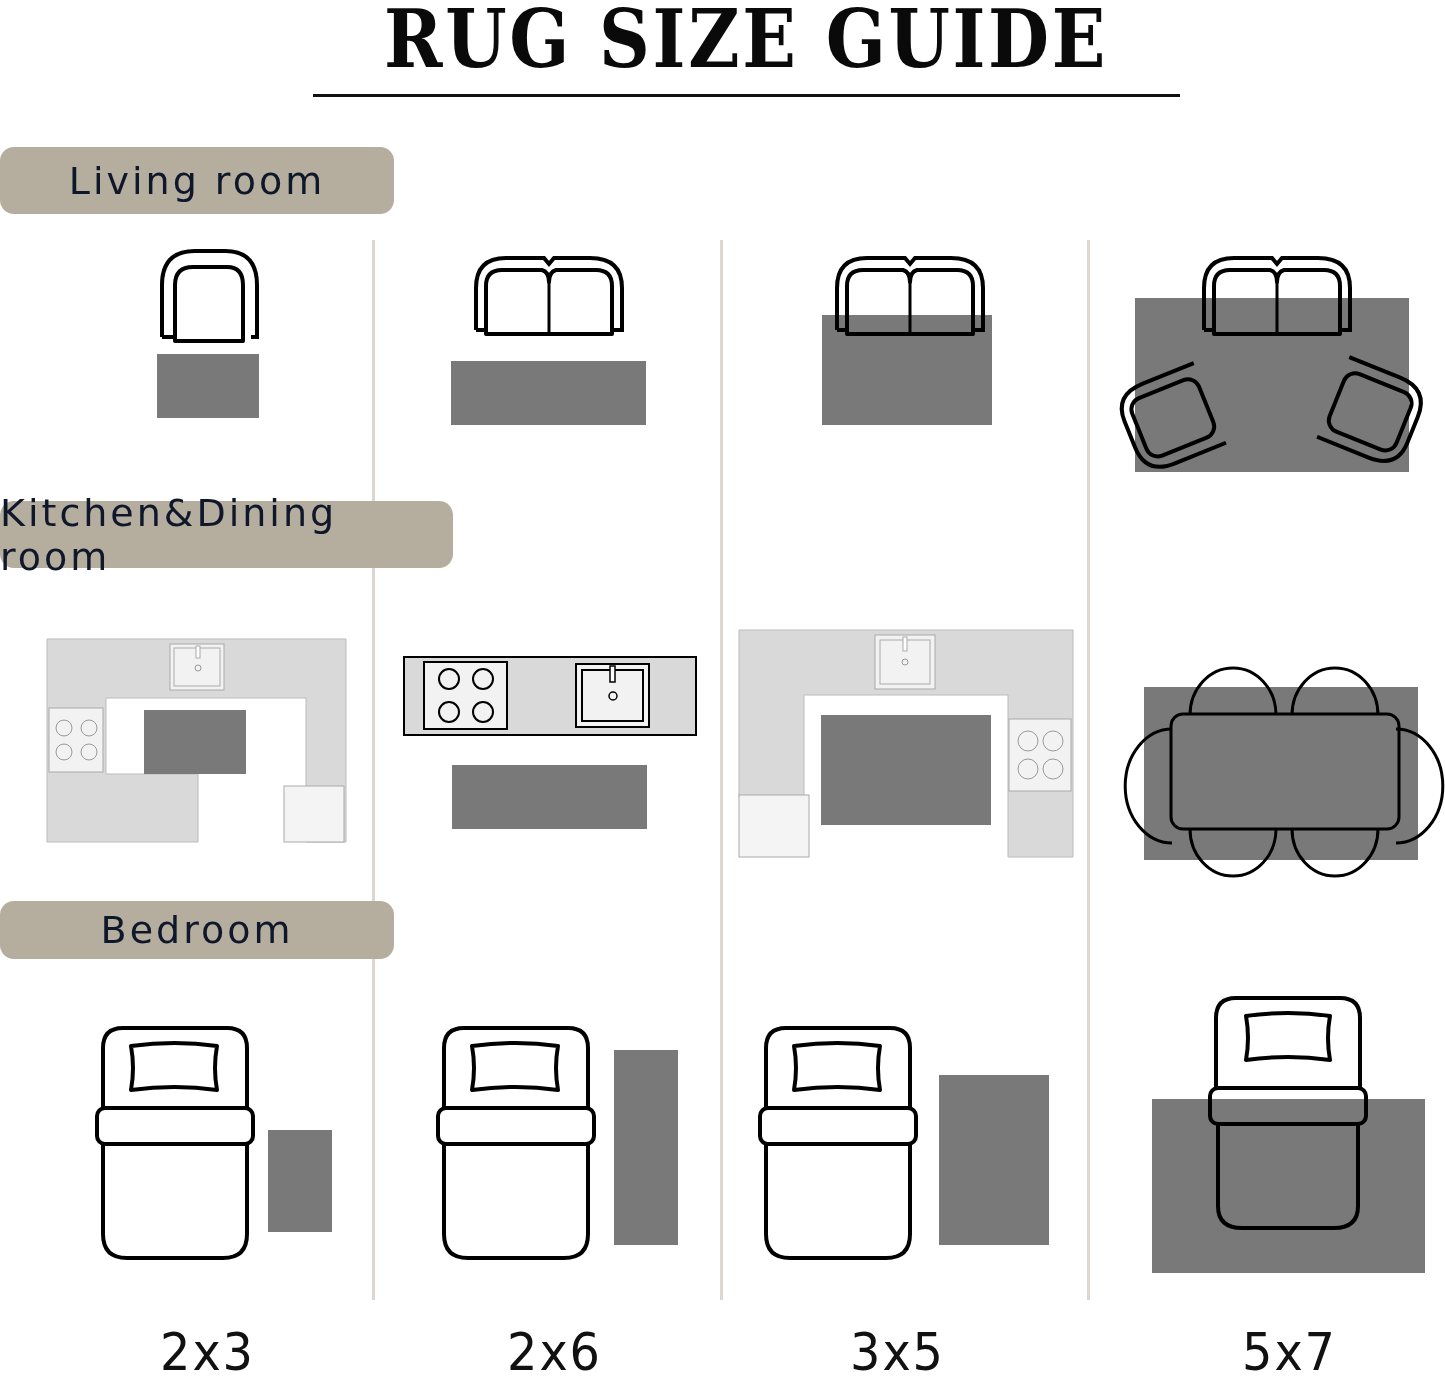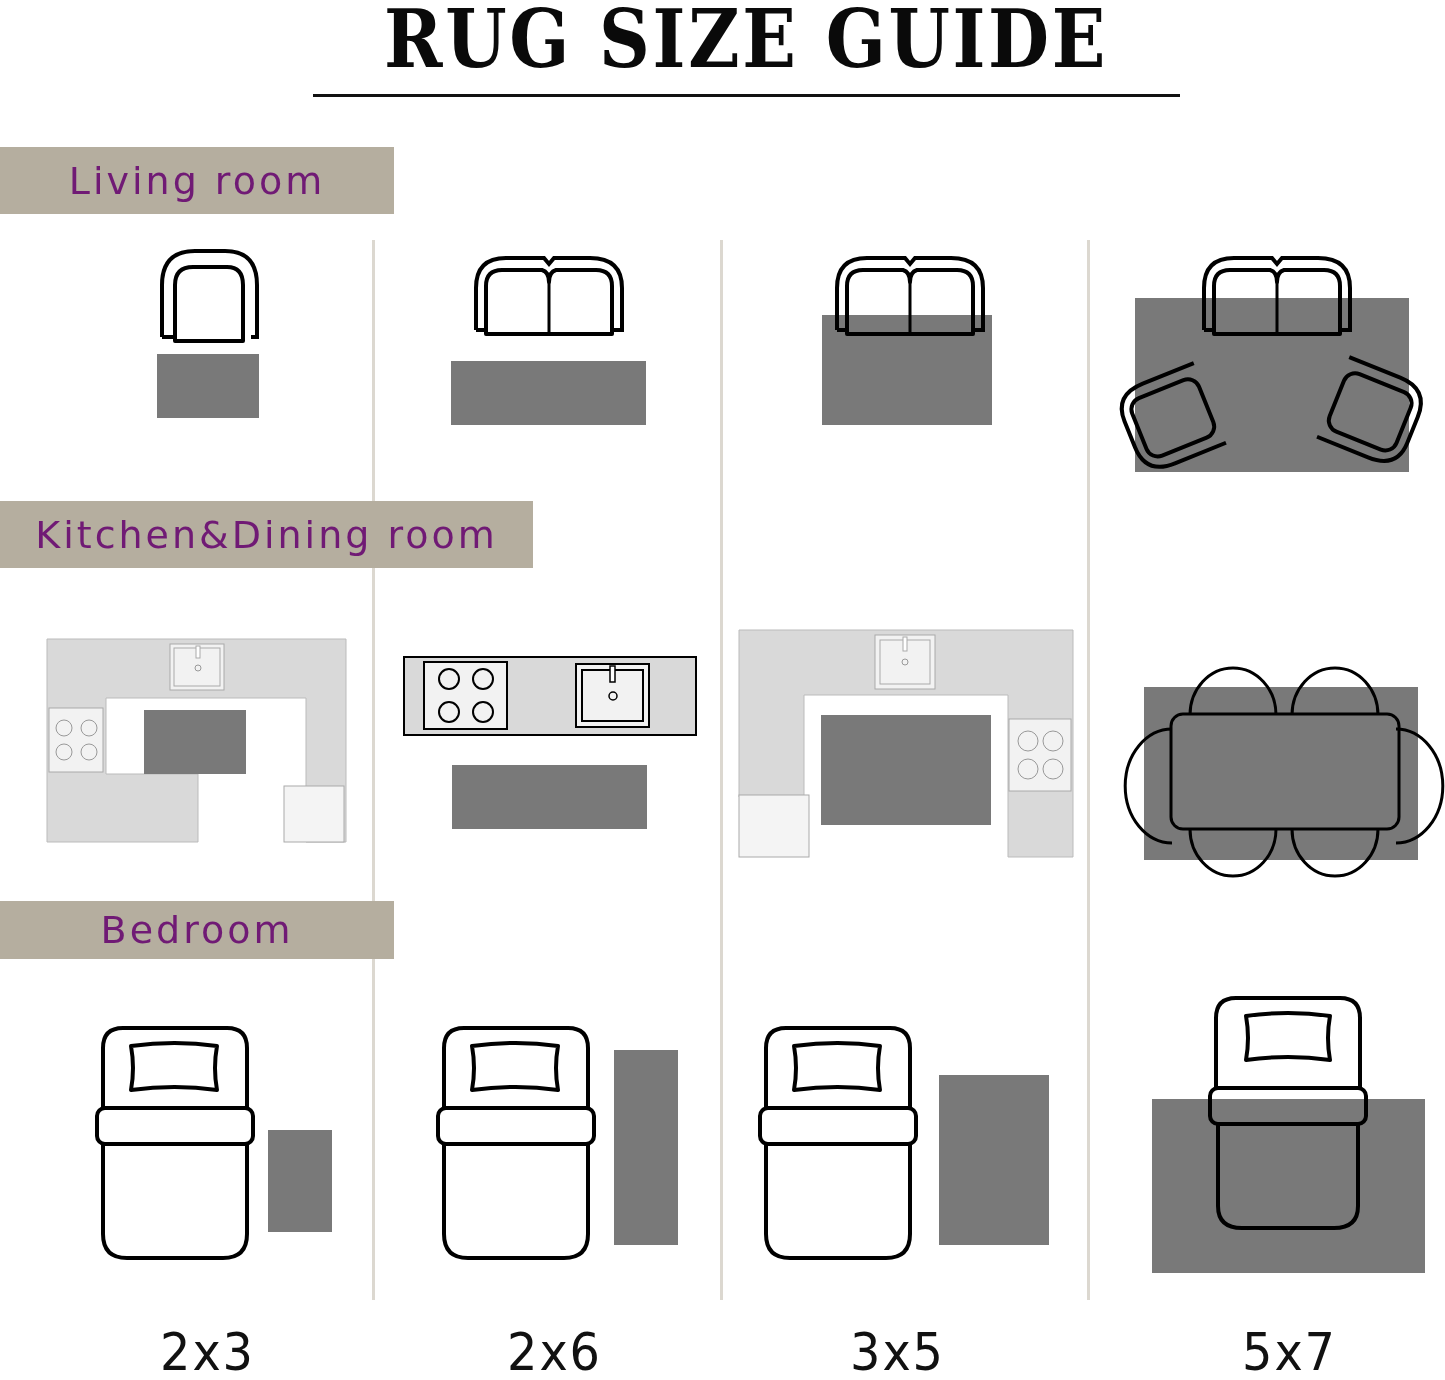--- a/index.html
+++ b/index.html
@@ -1,36 +1,36 @@
 <!DOCTYPE html>
 <html><head>
 <meta charset="utf-8">
 <style>
   html,body{margin:0;padding:0;background:#ffffff;}
   body{width:1445px;height:1380px;position:relative;overflow:hidden;font-family:"DejaVu Sans",sans-serif;}
   .title{position:absolute;left:0;top:-8px;width:1492px;text-align:center;font-family:"DejaVu Serif",serif;font-weight:bold;font-size:80px;letter-spacing:3px;color:#0a0a0a;transform:scaleX(0.88);transform-origin:746px 0;}
   .title-rule{position:absolute;left:313px;top:94px;width:867px;height:3px;background:#111;}
-  .band{position:absolute;background:#b5ae9f;color:#701a75;font-family:"DejaVu Sans",sans-serif;font-size:38px;letter-spacing:3px;display:flex;align-items:center;justify-content:center;}
+  .band{position:absolute;background:#b5ae9f;color:#0f172a;font-family:"DejaVu Sans",sans-serif;font-size:38px;letter-spacing:3px;display:flex;align-items:center;justify-content:center;border-radius:14px;}
   .divider{position:absolute;top:240px;width:3px;height:1060px;background:#dcd8d0;}
   .rug{position:absolute;background:#797979;}
   .size{position:absolute;top:1322px;font-family:"DejaVu Sans",sans-serif;font-size:52px;color:#111;letter-spacing:2px;transform:scaleX(0.92);}
   svg.ic{position:absolute;overflow:visible;}
 </style>
 </head>
 <body>
 
 <div class="title">RUG SIZE GUIDE</div>
 <div class="title-rule"></div>
 
 <div class="divider" style="left:372px"></div>
 <div class="divider" style="left:720px"></div>
 <div class="divider" style="left:1087px"></div>
 
 <div class="band" style="left:0;top:147px;width:394px;height:67px;">Living room</div>
-<div class="band" style="left:0;top:501px;width:533px;height:67px;">Kitchen&amp;Dining room</div>
+<div class="band" style="left:0;top:501px;width:453px;height:67px;">Kitchen&amp;Dining room</div>
 <div class="band" style="left:0;top:901px;width:394px;height:58px;">Bedroom</div>
 
 <svg class="ic" style="left:155px;top:245px" width="110" height="100">
   <path d="M7 92 V40 Q7 6 40 6 H70 Q102 6 102 40 V92 H96 M7 92 H20" fill="none" stroke="#000" stroke-width="4"></path>
   <path d="M20 96 V40 Q20 22 38 22 H72 Q88 22 88 40 V96 Z" fill="#fff" stroke="#000" stroke-width="4" stroke-linejoin="round"></path>
 </svg>
 <div class="rug" style="left:157px;top:354px;width:102px;height:64px"></div>
 
 <svg class="ic" style="left:472px;top:252px" width="155" height="90">
   <path d="M4 78 V36 Q4 6 34 6 H72 L77 12 L82 6 H118 Q150 6 150 36 V78 H142 M4 78 H14" fill="none" stroke="#000" stroke-width="4"></path>

